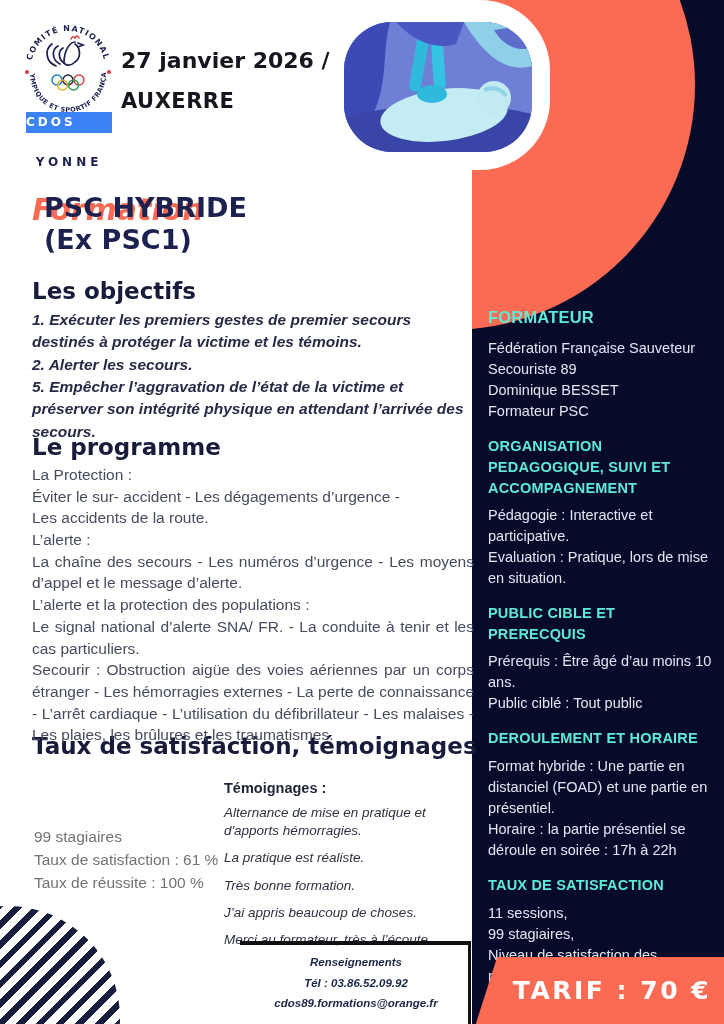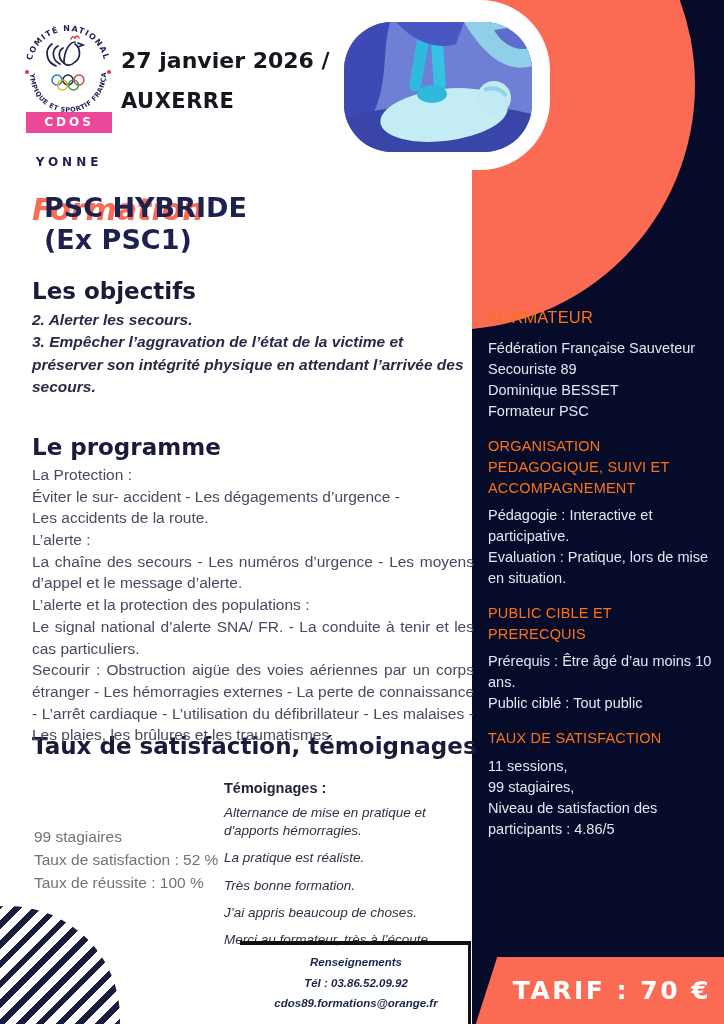--- a/index.html
+++ b/index.html
@@ -5,32 +5,32 @@
   html,body{margin:0;padding:0;background:#888;}
   #page{position:relative;width:724px;height:1024px;background:#ffffff;overflow:hidden;
         font-family:"Liberation Sans","DejaVu Sans",sans-serif;margin:0 auto;}
   .abs{position:absolute;}
 
   
   #date-block{left:121px;top:48px;color:#16161E;font-family:"DejaVu Sans","Liberation Sans",sans-serif;font-weight:bold;}
   #date-line1{font-size:22px;}
   #date-line2{font-size:21px;margin-top:16px;letter-spacing:.5px;}
 
-  #cdos-box{left:26px;top:112px;width:86px;height:21px;background:#ec4899;color:#fff;
-    font-size:12px;font-weight:bold;letter-spacing:3px;text-align:center;line-height:21px;
+  #cdos-box{left:26px;top:112px;width:86px;height:21px;background:#3b82f6;color:#fff;
+    font-size:12px;font-weight:bold;letter-spacing:3px;text-align:left;line-height:21px;
     font-family:"DejaVu Sans",sans-serif;}
   #yonne{left:26px;top:137px;width:86px;color:#1D2150;font-size:12px;font-weight:bold;
     letter-spacing:4px;text-align:center;font-family:"DejaVu Sans",sans-serif;margin-top:18px;}
 
   
   #sidebar{left:472px;top:0;width:252px;height:1024px;background:#070B2A;overflow:hidden;}
   #orange-circle{position:absolute;left:-267px;top:-160px;width:490px;height:490px;border-radius:50%;background:#FB6A52;}
   #sidebar-content{position:absolute;left:16px;top:306px;width:224px;}
   .sb-section{margin-bottom:14px;}
-  .sb-title{color:#f97316;font-weight:normal;font-size:14.5px;line-height:1.42;margin-bottom:7px;letter-spacing:.2px;}
+  .sb-title{color:#5eead4;font-weight:bold;font-size:14.5px;line-height:1.42;margin-bottom:7px;letter-spacing:.2px;}
   .sb-section:first-child .sb-title{font-size:16.5px;margin-bottom:9px;}
   .sb-line{color:#E2E6F2;font-size:14.5px;line-height:1.45;}
   #tarif{position:absolute;left:0;top:957px;width:252px;height:67px;background:#FB6A52;
     clip-path:polygon(10% 0,100% 0,100% 100%,1.5% 100%);}
   #tarif-label{color:#fff;font-family:"DejaVu Sans",sans-serif;font-weight:bold;font-size:25px;
     letter-spacing:2.5px;text-align:center;line-height:67px;padding-left:28px;}
 
   
   #photo-blob{left:322px;top:0;width:228px;height:170px;background:#ffffff;border-radius:70px;}
   #photo{left:344px;top:22px;width:188px;height:130px;border-radius:48px;overflow:hidden;background:#6F7FD6;}
@@ -83,20 +83,27 @@
         <div class="sb-lines">
             <div class="sb-line">Pédagogie : Interactive et participative.</div>
             <div class="sb-line">Evaluation : Pratique, lors de mise en situation.</div>
           </div>
       </div>
       <div class="sb-section">
         <div class="sb-title">PUBLIC CIBLE ET PRERECQUIS</div>
         <div class="sb-lines">
             <div class="sb-line">Prérequis : Être âgé d’au moins 10 ans.</div>
             <div class="sb-line">Public ciblé : Tout public</div>
+          </div>
+      </div>
+      <div class="sb-section">
+        <div class="sb-title">DEROULEMENT ET HORAIRE</div>
+        <div class="sb-lines">
+            <div class="sb-line">Format hybride : Une partie en distanciel (FOAD) et une partie en présentiel.</div>
+            <div class="sb-line">Horaire : la partie présentiel se déroule en soirée : 17h à 22h</div>
           </div>
       </div>
       <div class="sb-section">
         <div class="sb-title">TAUX DE SATISFACTION</div>
         <div class="sb-lines">
             <div class="sb-line">11 sessions,</div>
             <div class="sb-line">99 stagiaires,</div>
             <div class="sb-line">Niveau de satisfaction des participants : 4.86/5</div>
           </div>
       </div>
@@ -163,40 +170,41 @@
   </div>
 
   <div id="kicker" class="abs">Formation</div>
   <div id="main-title" class="abs">
     <div>PSC HYBRIDE</div>
     <div>(Ex PSC1)</div>
   </div>
 
   <div id="h-objectifs" class="abs h2">Les objectifs</div>
   <div id="objectifs-list" class="abs">
+      <div class="obj-item">1. Exécuter les premiers gestes de premier secours destinés à protéger la victime et les témoins.</div>
       <div class="obj-item">2. Alerter les secours.</div>
-      <div class="obj-item">3. Empêcher l’aggravation de l’état de la victime et préserver son intégrité physique en attendant l’arrivée des secours.</div>
+      <div class="obj-item">5. Empêcher l’aggravation de l’état de la victime et préserver son intégrité physique en attendant l’arrivée des secours.</div>
     </div>
 
   <div id="h-programme" class="abs h2">Le programme</div>
   <div id="h-satisfaction" class="abs h2">Taux de satisfaction, témoignages</div>
 
   <div id="programme-list" class="abs">
       <p class="prog-p">La Protection :</p>
       <p class="prog-p">Éviter le sur- accident - Les dégagements d’urgence -</p>
       <p class="prog-p">Les accidents de la route.</p>
       <p class="prog-p">L’alerte :</p>
       <p class="prog-p">La chaîne des secours - Les numéros d’urgence - Les moyens d’appel et le message d’alerte.</p>
       <p class="prog-p">L’alerte et la protection des populations :</p>
       <p class="prog-p">Le signal national d’alerte SNA/ FR. - La conduite à tenir et les cas particuliers.</p>
       <p class="prog-p">Secourir : Obstruction aigüe des voies aériennes par un corps étranger - Les hémorragies externes - La perte de connaissance - L’arrêt cardiaque - L’utilisation du défibrillateur - Les malaises - Les plaies, les brûlures et les traumatismes.</p>
     </div>
   <div id="stats-list" class="abs">
       <div class="stat-line">99 stagiaires</div>
-      <div class="stat-line">Taux de satisfaction : 52 %</div>
+      <div class="stat-line">Taux de satisfaction : 61 %</div>
       <div class="stat-line">Taux de réussite : 100 %</div>
     </div>
   <div id="tem-label" class="abs">Témoignages :</div>
   <div id="tem-list" class="abs">
       <p class="tem-item">Alternance de mise en pratique et d'apports hémorragies.</p>
       <p class="tem-item">La pratique est réaliste.</p>
       <p class="tem-item">Très bonne formation.</p>
       <p class="tem-item">J’ai appris beaucoup de choses.</p>
       <p class="tem-item">Merci au formateur, très à l’écoute.</p>
     </div>

